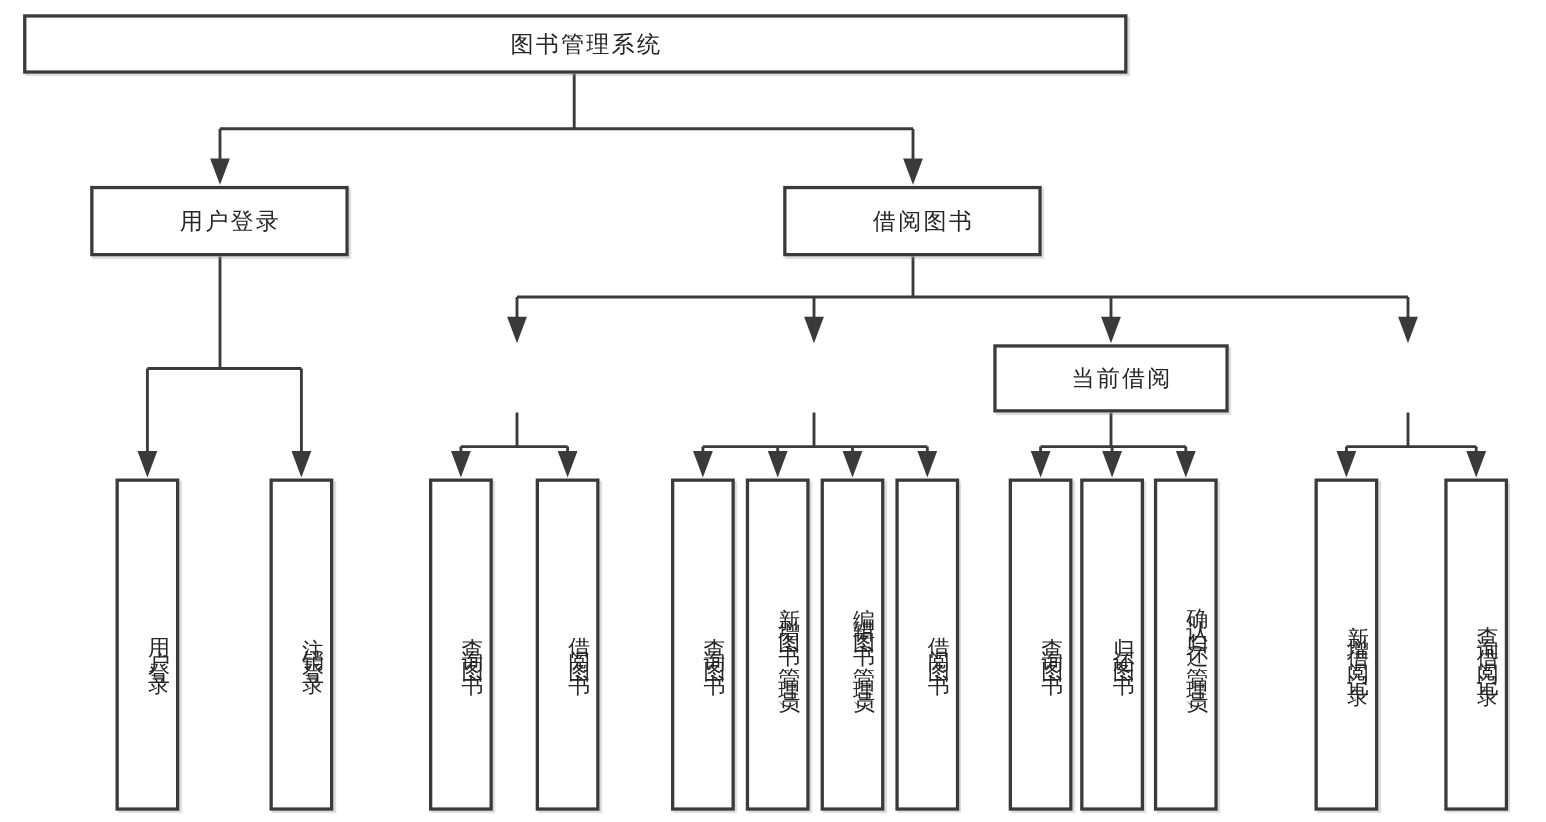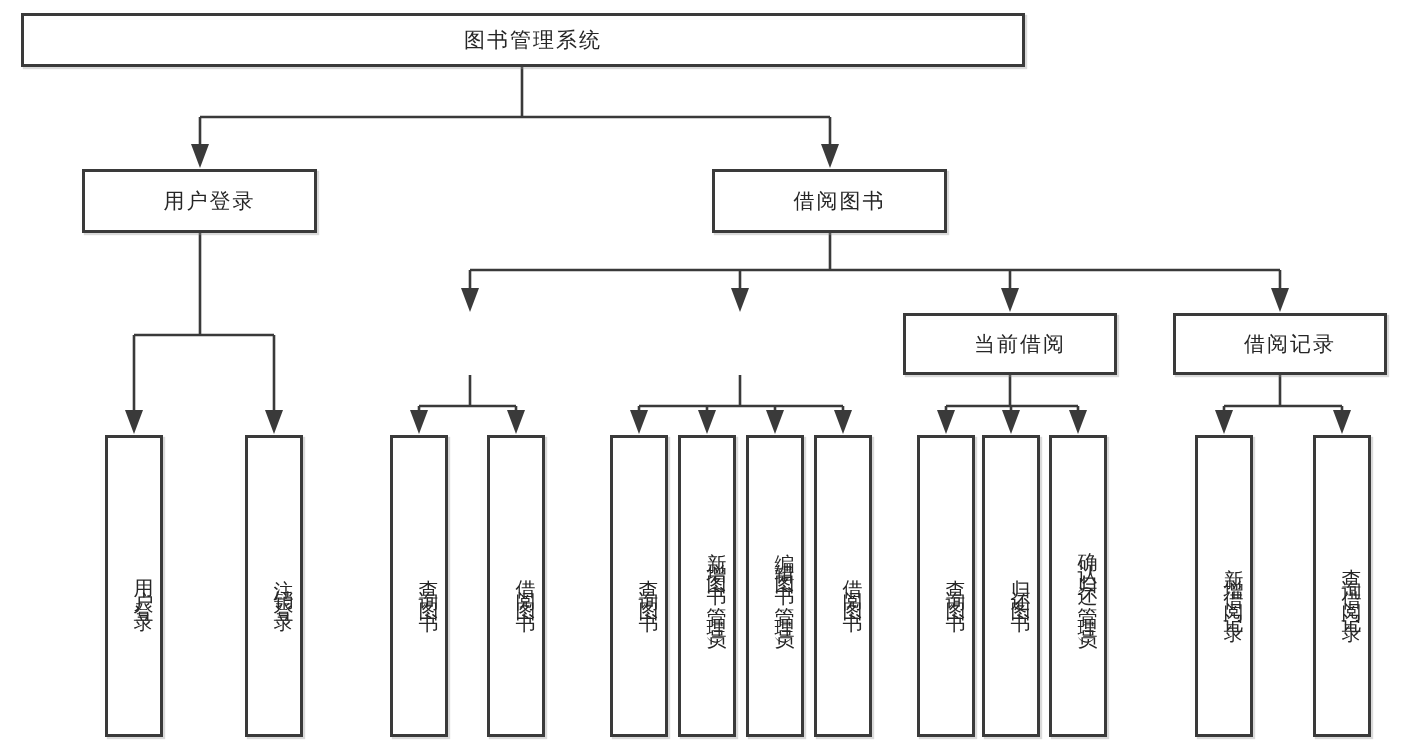--- a/index.html
+++ b/index.html
@@ -134,23 +134,20 @@
   <div class="box hbox n-user-login">
     <span>用户登录</span>
   </div>
   <div class="box hbox n-book-mgmt">
     <span>借阅图书</span>
   </div>
 
   <div class="box hbox n-module n-currentborrow">
     <span>当前借阅</span>
   </div>
-  <div class="box hbox n-module n-borrowrecord">
-    <span>借阅记录</span>
-  </div>
 
   <div class="box vbox leaf l-a1">
     <span class="vlabel">用户登录</span>
   </div>
   <div class="box vbox leaf l-a2">
     <span class="vlabel">注销登录</span>
   </div>
 
   <div class="box vbox leaf l-b1">
     <span class="vlabel">查询图书</span>

